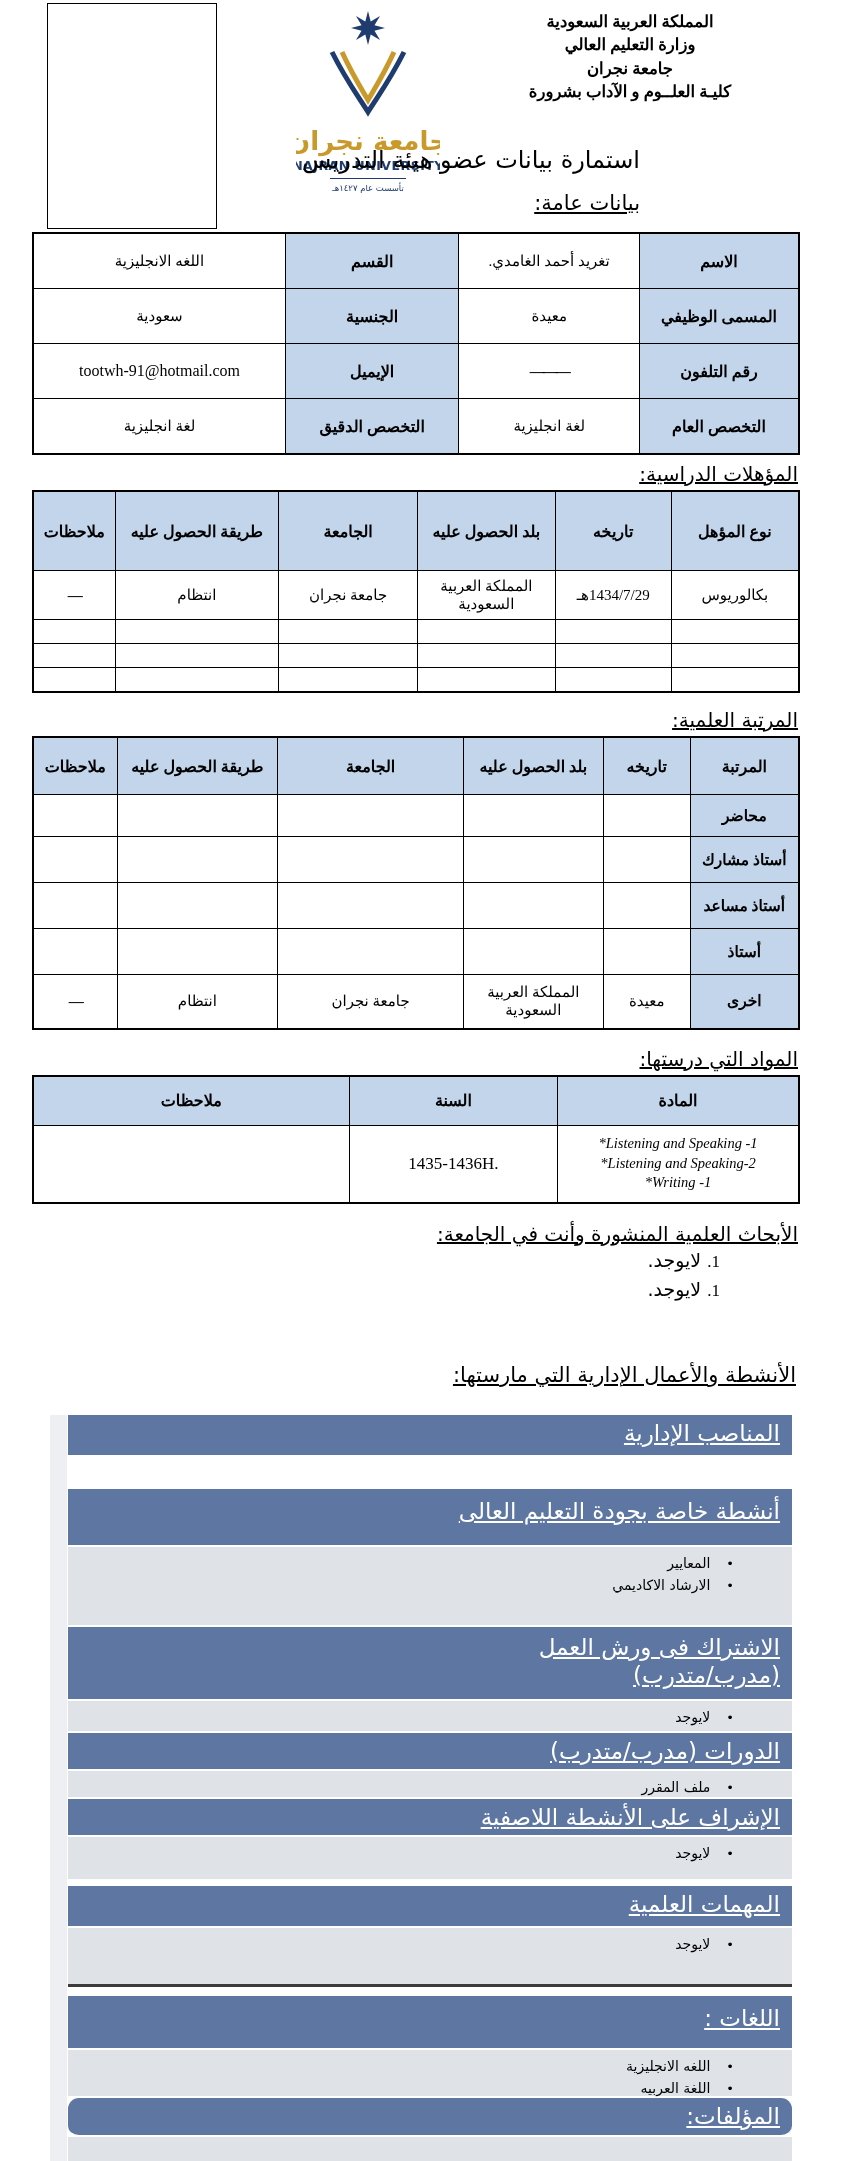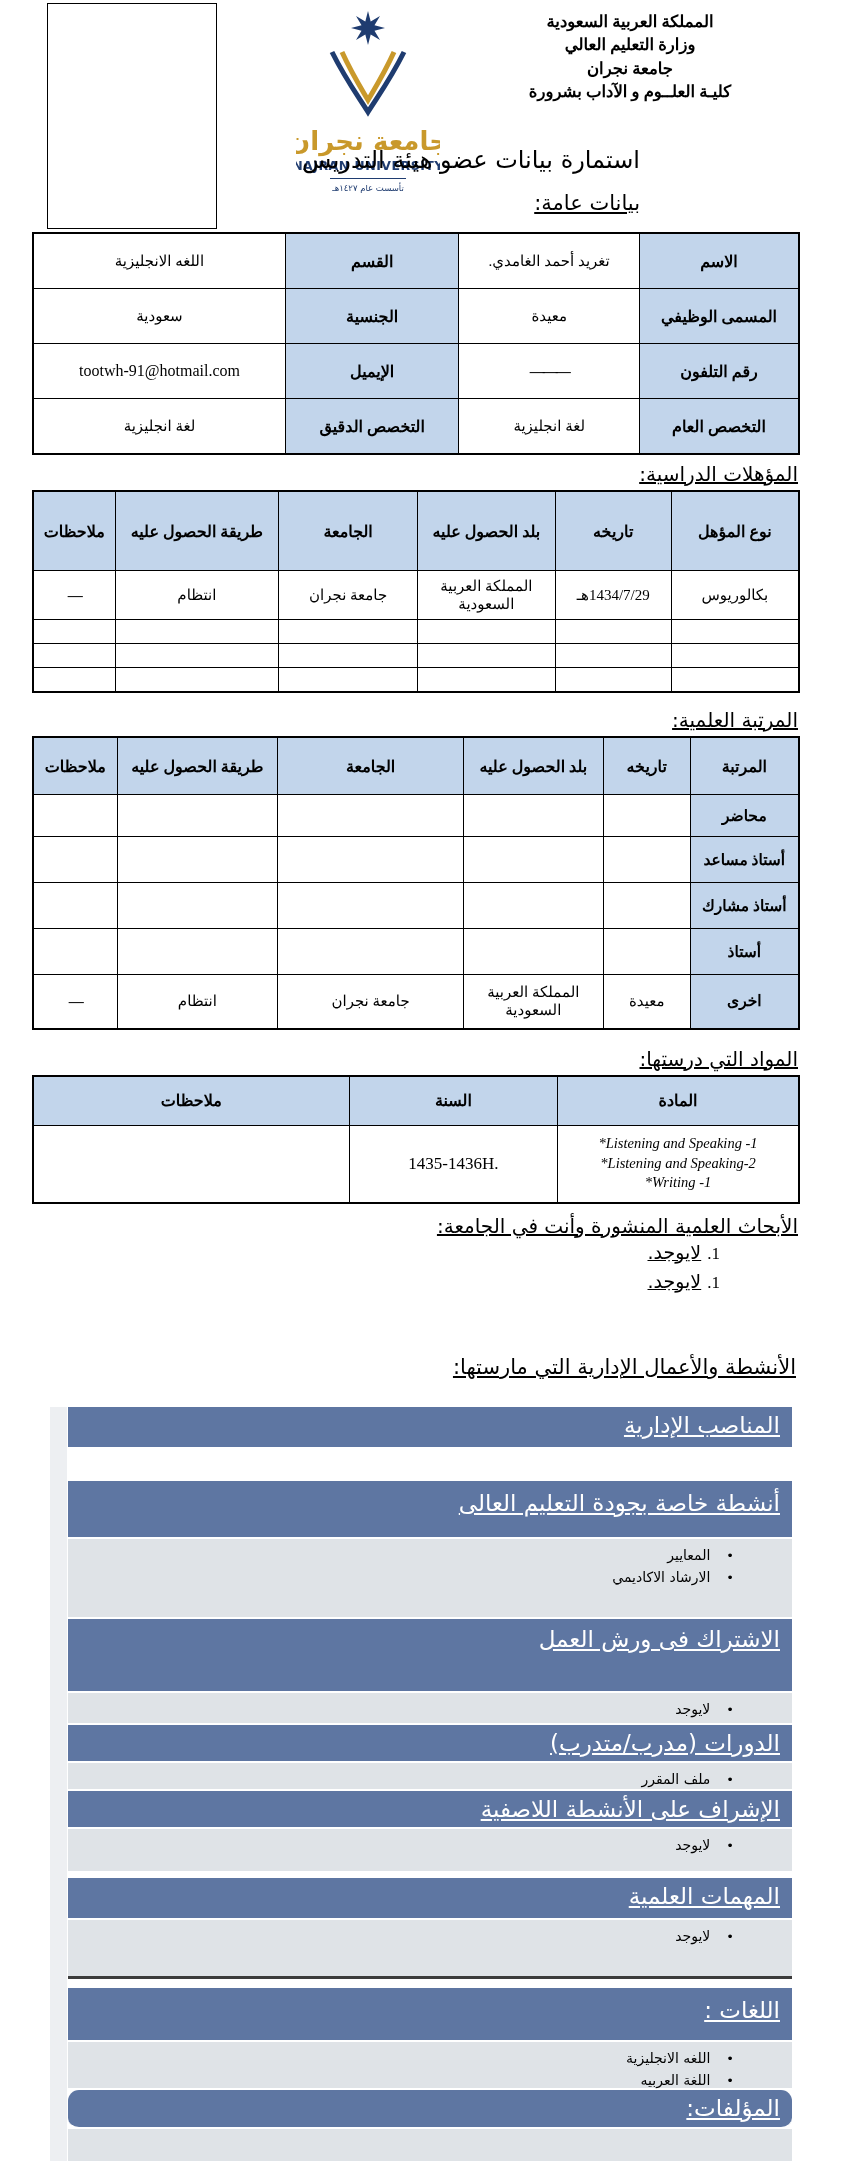--- a/index.html
+++ b/index.html
@@ -28,25 +28,25 @@
   .rank-table td.hd{height:52px;}
   .rank-table td.rk{background:#c2d5eb;font-weight:bold;font-size:15.5px;}
   .courses-table td.hd{height:44px;}
   .courses-table .data td{height:72px;}
   .ltr{direction:ltr;text-align:center;}
   .subject-line{font-style:italic;font-size:14.5px;line-height:1.35;}
   .year{font-size:17px;direction:ltr;}
   .dash{font-weight:bold;letter-spacing:-2px;}
 
   
-  .research{margin-top:10px;}
+  .research{margin-top:18px;}
   .res-h{font-size:20px;text-decoration:underline;margin:4px 2px 3px 0;}
   .res-item{font-size:19px;margin:1px 80px 6px 0;}
   .res-item .num{font-family:"Liberation Serif","DejaVu Serif",serif;font-size:17px;text-decoration:none;}
-  .res-item .val{text-decoration:underline;}
+  .res-item .val{}
 
   
   .act-h{font-size:21px;text-decoration:underline;margin:62px 4px 0 0;}
   .act-wrap{position:relative;margin:28px 8px 0 0;width:724px;}
   .gutter{position:absolute;top:0;bottom:0;left:-18px;width:17px;background:#edeff2;}
   .banner{background:#5e76a2;color:#fff;padding:4px 12px 8px 0;border-bottom:2px solid #fff;}
   .banner .bt{font-size:23px;text-decoration:underline;line-height:1.25;}
   .content{background:#dfe3e7;padding:5px 58px 8px 0;border-bottom:2px solid #fff;}
   .bullet{font-size:14px;line-height:1.6;}
   .bullet .dot{display:inline-block;margin-left:16px;font-size:13px;}
@@ -195,29 +195,29 @@
       </tr>
       <tr style="height:42px">
         <td class="rk">محاضر</td>
         <td></td>
             <td></td>
             <td></td>
             <td></td>
             <td></td>
       </tr>
       <tr style="height:46px">
+        <td class="rk">أستاذ مشارك</td>
+        <td></td>
+            <td></td>
+            <td></td>
+            <td></td>
+            <td></td>
+      </tr>
+      <tr style="height:46px">
         <td class="rk">أستاذ مساعد</td>
-        <td></td>
-            <td></td>
-            <td></td>
-            <td></td>
-            <td></td>
-      </tr>
-      <tr style="height:46px">
-        <td class="rk">أستاذ مشارك</td>
         <td></td>
             <td></td>
             <td></td>
             <td></td>
             <td></td>
       </tr>
       <tr style="height:46px">
         <td class="rk">أستاذ</td>
         <td></td>
             <td></td>
@@ -286,20 +286,21 @@
       <div class="banner" style="height:40px;padding-top:8px;">
         <span class="bt">أنشطة خاصة بجودة التعليم العالى</span>
       </div>
       <div class="content" style="height:65px;">
         <div class="bullet"><span class="dot">•</span><span>المعايير</span></div>
         <div class="bullet"><span class="dot">•</span><span>الارشاد الاكاديمي</span></div>
       </div>
 
       <div class="banner" style="height:58px;padding-top:6px;">
         <div class="bt">الاشتراك فى ورش العمل</div>
+        <div class="bt">(مدرب/متدرب)</div>
       </div>
       <div class="content" style="height:17px;">
         <div class="bullet"><span class="dot">•</span><span>لايوجد</span></div>
       </div>
 
       <div class="banner" style="height:24px;">
         <span class="bt">الدورات (مدرب/متدرب)</span>
       </div>
       <div class="content" style="height:13px;">
         <div class="bullet"><span class="dot">•</span><span>ملف المقرر</span></div>

